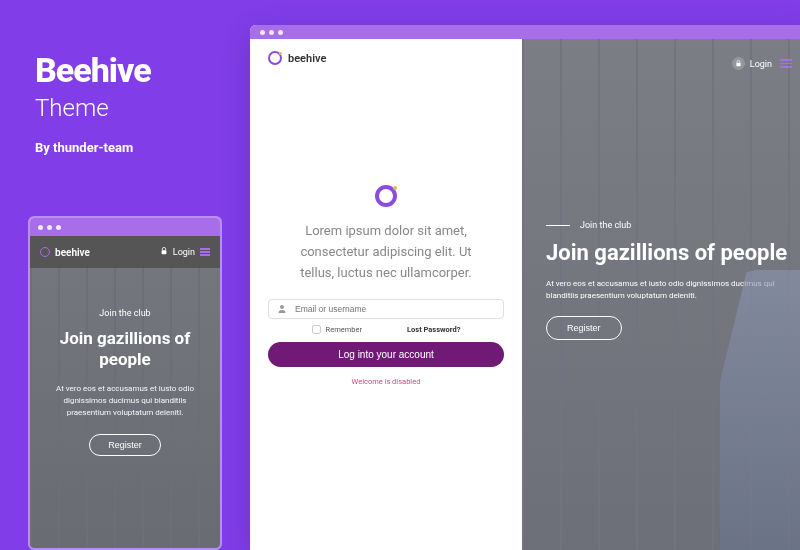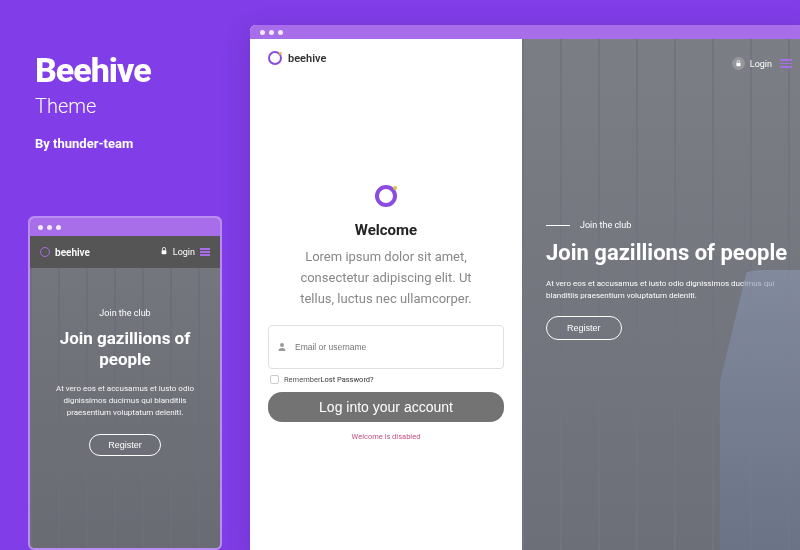--- a/index.html
+++ b/index.html
@@ -7,21 +7,21 @@
       font-family: -apple-system, BlinkMacSystemFont, 'Segoe UI', Roboto, sans-serif;
       background: #803de8;
       width: 800px;
       height: 550px;
       overflow: hidden;
       position: relative;
     }
     
     .info-panel { position: absolute; left: 35px; top: 50px; color: white; }
     .info-title { font-size: 34px; font-weight: 800; letter-spacing: -1px; }
-    .info-subtitle { font-size: 20px; font-weight: 300; margin-top: 4px; }
+    .info-subtitle { font-size: 24px; font-weight: 300; margin-top: 4px; }
     .info-author { font-size: 13px; margin-top: 18px; font-weight: 700; }
     
     .mobile-mock {
       position: absolute; left: 28px; top: 216px;
       width: 194px; height: 334px;
       background: white; border: 2px solid #b98ef0; border-radius: 6px; overflow: hidden;
     }
     .mobile-titlebar { background: #a86de8; height: 18px; display:flex; align-items:center; padding: 0 8px; gap: 4px; }
     .dot { width: 5px; height: 5px; border-radius: 50%; background: rgba(255,255,255,0.85); }
     .mobile-header { height: 32px; background: #555; display:flex; align-items:center; justify-content:space-between; padding: 0 10px; color:white; }
@@ -56,28 +56,28 @@
     .login-pane { width: 272px; background:white; padding: 12px 18px 0; }
     .top-logo { display:flex; align-items:center; gap:6px; font-size:11px; font-weight:600; color:#333; }
     .big-ring { width:14px; height:14px; border:2px solid #8a4ce0; border-radius:50%; position:relative; }
     .big-ring::after { content:''; position:absolute; top:-1px; right:-2px; width:3px; height:3px; background:#e0c040; border-radius:50%; }
     .login-content { margin-top: 120px; text-align:center; }
     .login-logo { display:flex; justify-content:center; margin-bottom:14px; }
     .login-ring { width:22px; height:22px; border:4px solid #8a4ce0; border-radius:50%; position:relative; }
     .login-ring::after { content:''; position:absolute; top:-3px; right:-4px; width:4px; height:4px; background:#e0c040; border-radius:50%; }
     .welcome { font-size:15px; font-weight:700; color:#222; margin-bottom:8px; }
     .welcome-copy { font-size:13px; color:#888; line-height:1.6; margin-bottom:16px; padding: 0 14px; }
-    .field { display:flex; align-items:center; border:1px solid #e0e0e0; border-radius:4px; padding:16px 8px; margin-bottom:6px; gap:8px; }
+    .field { display:flex; align-items:center; border:1px solid #e0e0e0; border-radius:4px; padding:4px 8px; margin-bottom:6px; gap:8px; }
     .field-icon { width:10px; height:10px; display:flex; align-items:center; justify-content:center; color:#999; }
     .field-input { border:none; font-size:8.5px; color:#888; outline:none; flex:1; background:transparent; }
-    .remember-row { display:flex; align-items:center; justify-content:flex-start; font-size:7.5px; color:#555; margin: 6px 2px 8px; }
+    .remember-row { display:flex; align-items:center; justify-content:center; font-size:7.5px; color:#555; margin: 6px 2px 8px; }
     .remember-left { display:flex; align-items:center; gap:5px; }
     .checkbox { width:9px; height:9px; border:1px solid #ccc; border-radius:2px; }
-    .lost-pw { font-weight:400; color:#333; }
-    .login-btn { background:#737373; color:white; border:none; border-radius:14px; padding:7px 0; font-size:14px; width:100%; cursor:pointer; }
+    .lost-pw { font-weight:700; color:#333;padding-left:45px; }
+    .login-btn { background:#701a75; color:white; border:none; border-radius:14px; padding:7px 0; font-size:10px; width:100%; cursor:pointer; }
     .signup-disabled { font-size:7.5px; color:#c05080; margin-top:10px; }
     .hero-pane {
       flex:1; position:relative;
       background: linear-gradient(rgba(60,60,70,0.5),rgba(60,60,70,0.5)),
         repeating-linear-gradient(90deg, #aab 0 2px, transparent 2px 38px),
         linear-gradient(#bcc0c5,#9da3aa);
       color:white; padding: 18px;
     }
     .hero-header { display:flex; justify-content:flex-end; align-items:center; gap:8px; font-size:9px; }
     .login-tag { display:flex; align-items:center; gap:5px; }
@@ -151,21 +151,20 @@
 
     <div class="login-pane">
       <div class="top-logo">
         <span class="big-ring"></span>
         <span>beehive</span>
       </div>
       <div class="login-content">
         <div class="login-logo">
           <span class="login-ring"></span>
         </div>
-        <div class="welcome">Welcome</div>
         <div class="welcome-copy">Lorem ipsum dolor sit amet, consectetur adipiscing elit. Ut tellus, luctus nec ullamcorper.</div>
         <div class="field">
           <span class="field-icon">
             <svg width="10" height="10" viewBox="0 0 10 10">
                 <circle cx="5" cy="3" r="2" fill="#999"></circle>
                 <path d="M1.5 9 a3.5 3 0 0 1 7 0" fill="#999"></path>
               </svg>
           </span>
           <input class="field-input" placeholder="Email or username" style="">
         </div>

